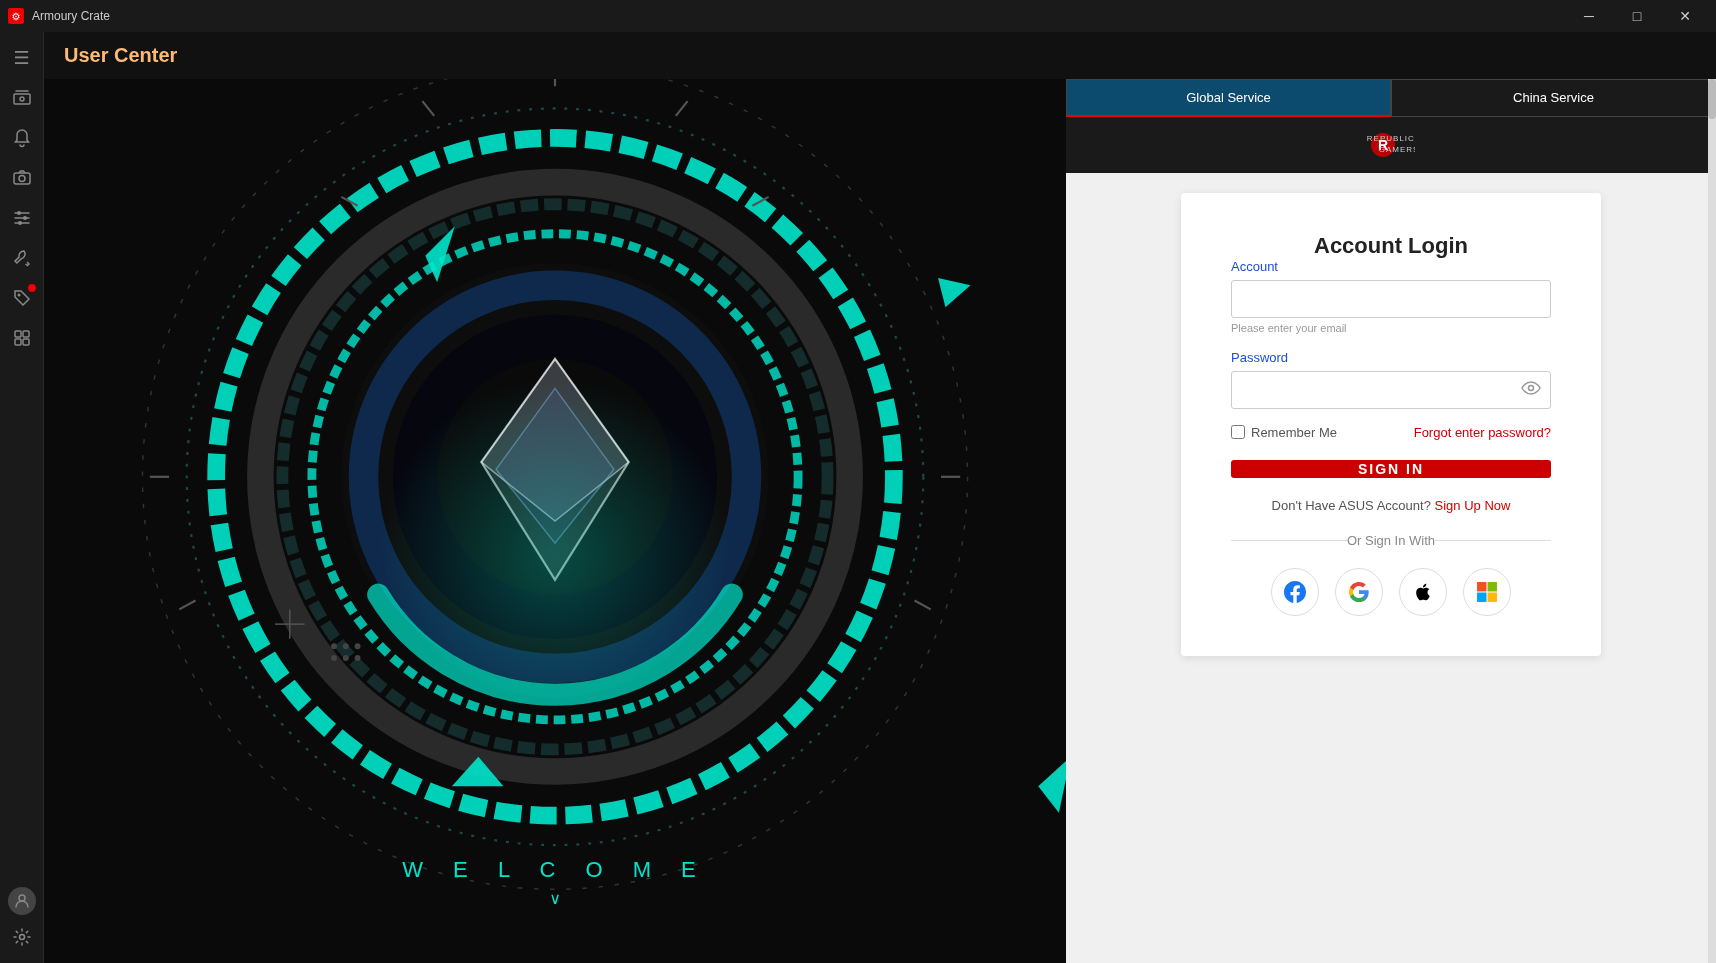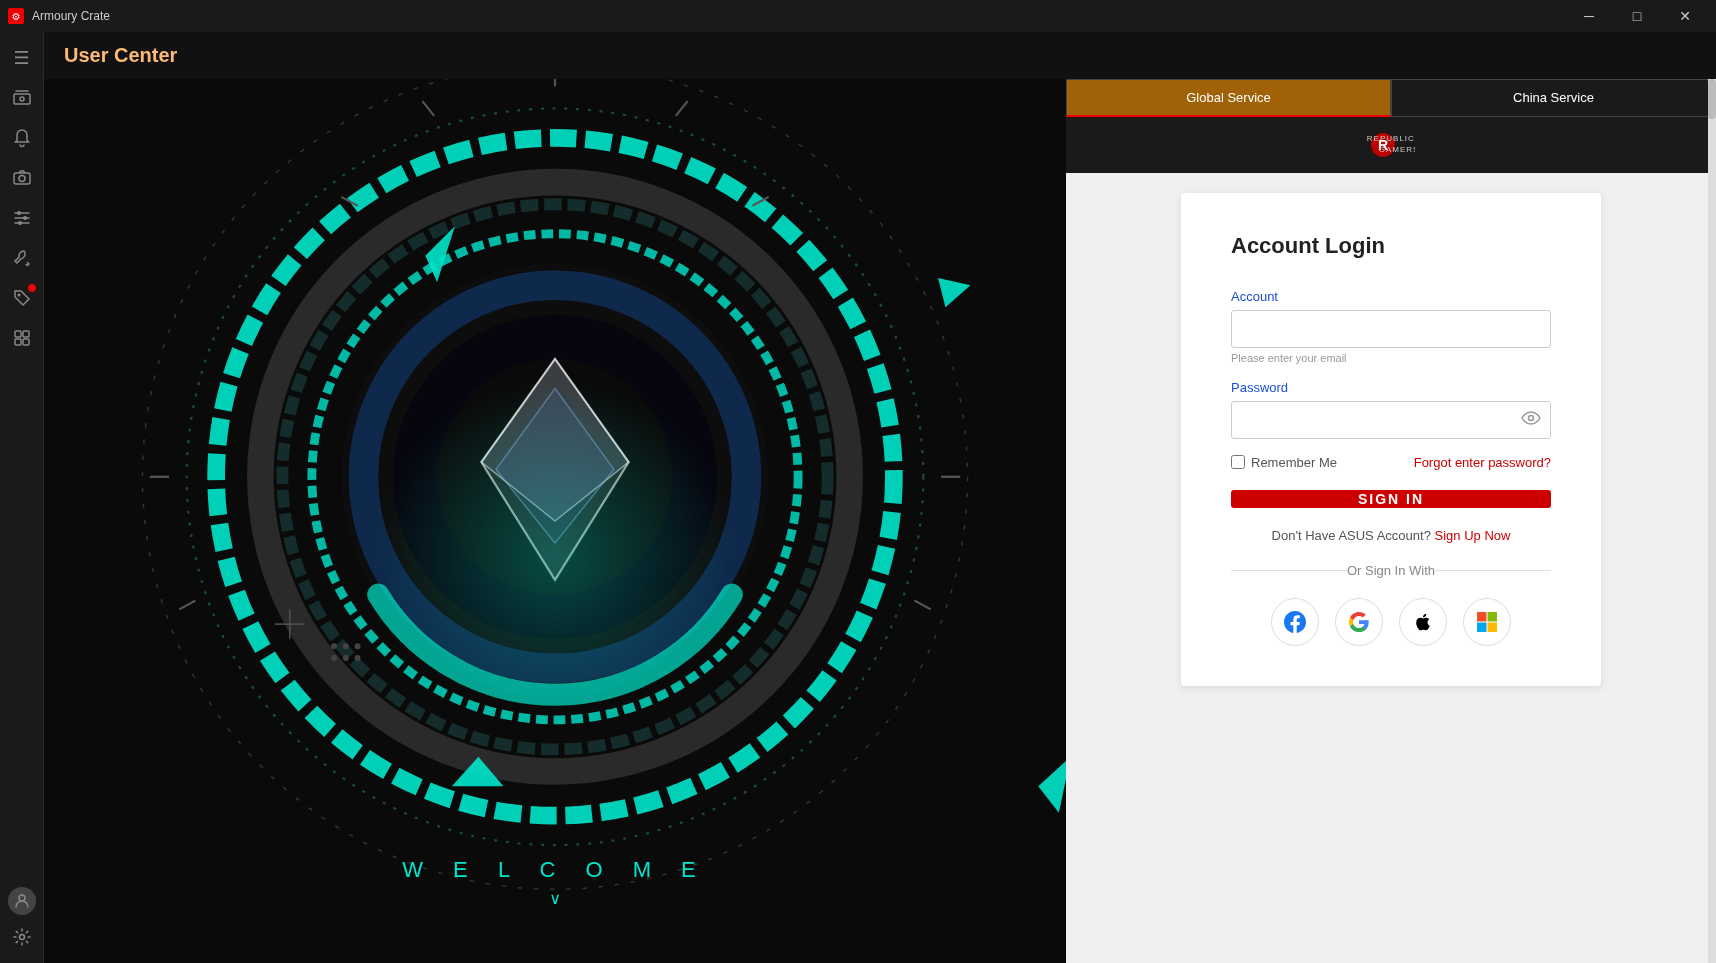--- a/index.html
+++ b/index.html
@@ -220,21 +220,21 @@
     .service-tab {
       flex: 1;
       padding: 10px 0;
       text-align: center;
       color: #fff;
       font-size: 13px;
       cursor: pointer;
       border: 1px solid #444;
     }
     .service-tab.active {
-      background: #a16207;
+      background: #0c4a6e;
       border-bottom: 2px solid #e00;
     }
 
     
     .rog-header {
       background: #1a1a1a;
       padding: 12px 0;
       display: flex;
       align-items: center;
       justify-content: center;
@@ -260,25 +260,24 @@
     .login-card {
       background: #fff;
       border-radius: 4px;
       padding: 40px 50px;
       width: 100%;
       max-width: 420px;
       box-shadow: 0 2px 8px rgba(0,0,0,0.1);
     }
 
     .login-card-title {
-      text-align: left;
+      text-align: center;
       font-size: 22px;
       font-weight: 600;
       color: #222;
-      margin-bottom: 30px;
     }
 
     .form-group {
       margin-bottom: 16px;
     }
 
     .form-label {
       display: block;
       font-size: 13px;
       color: #1d4ed8;

